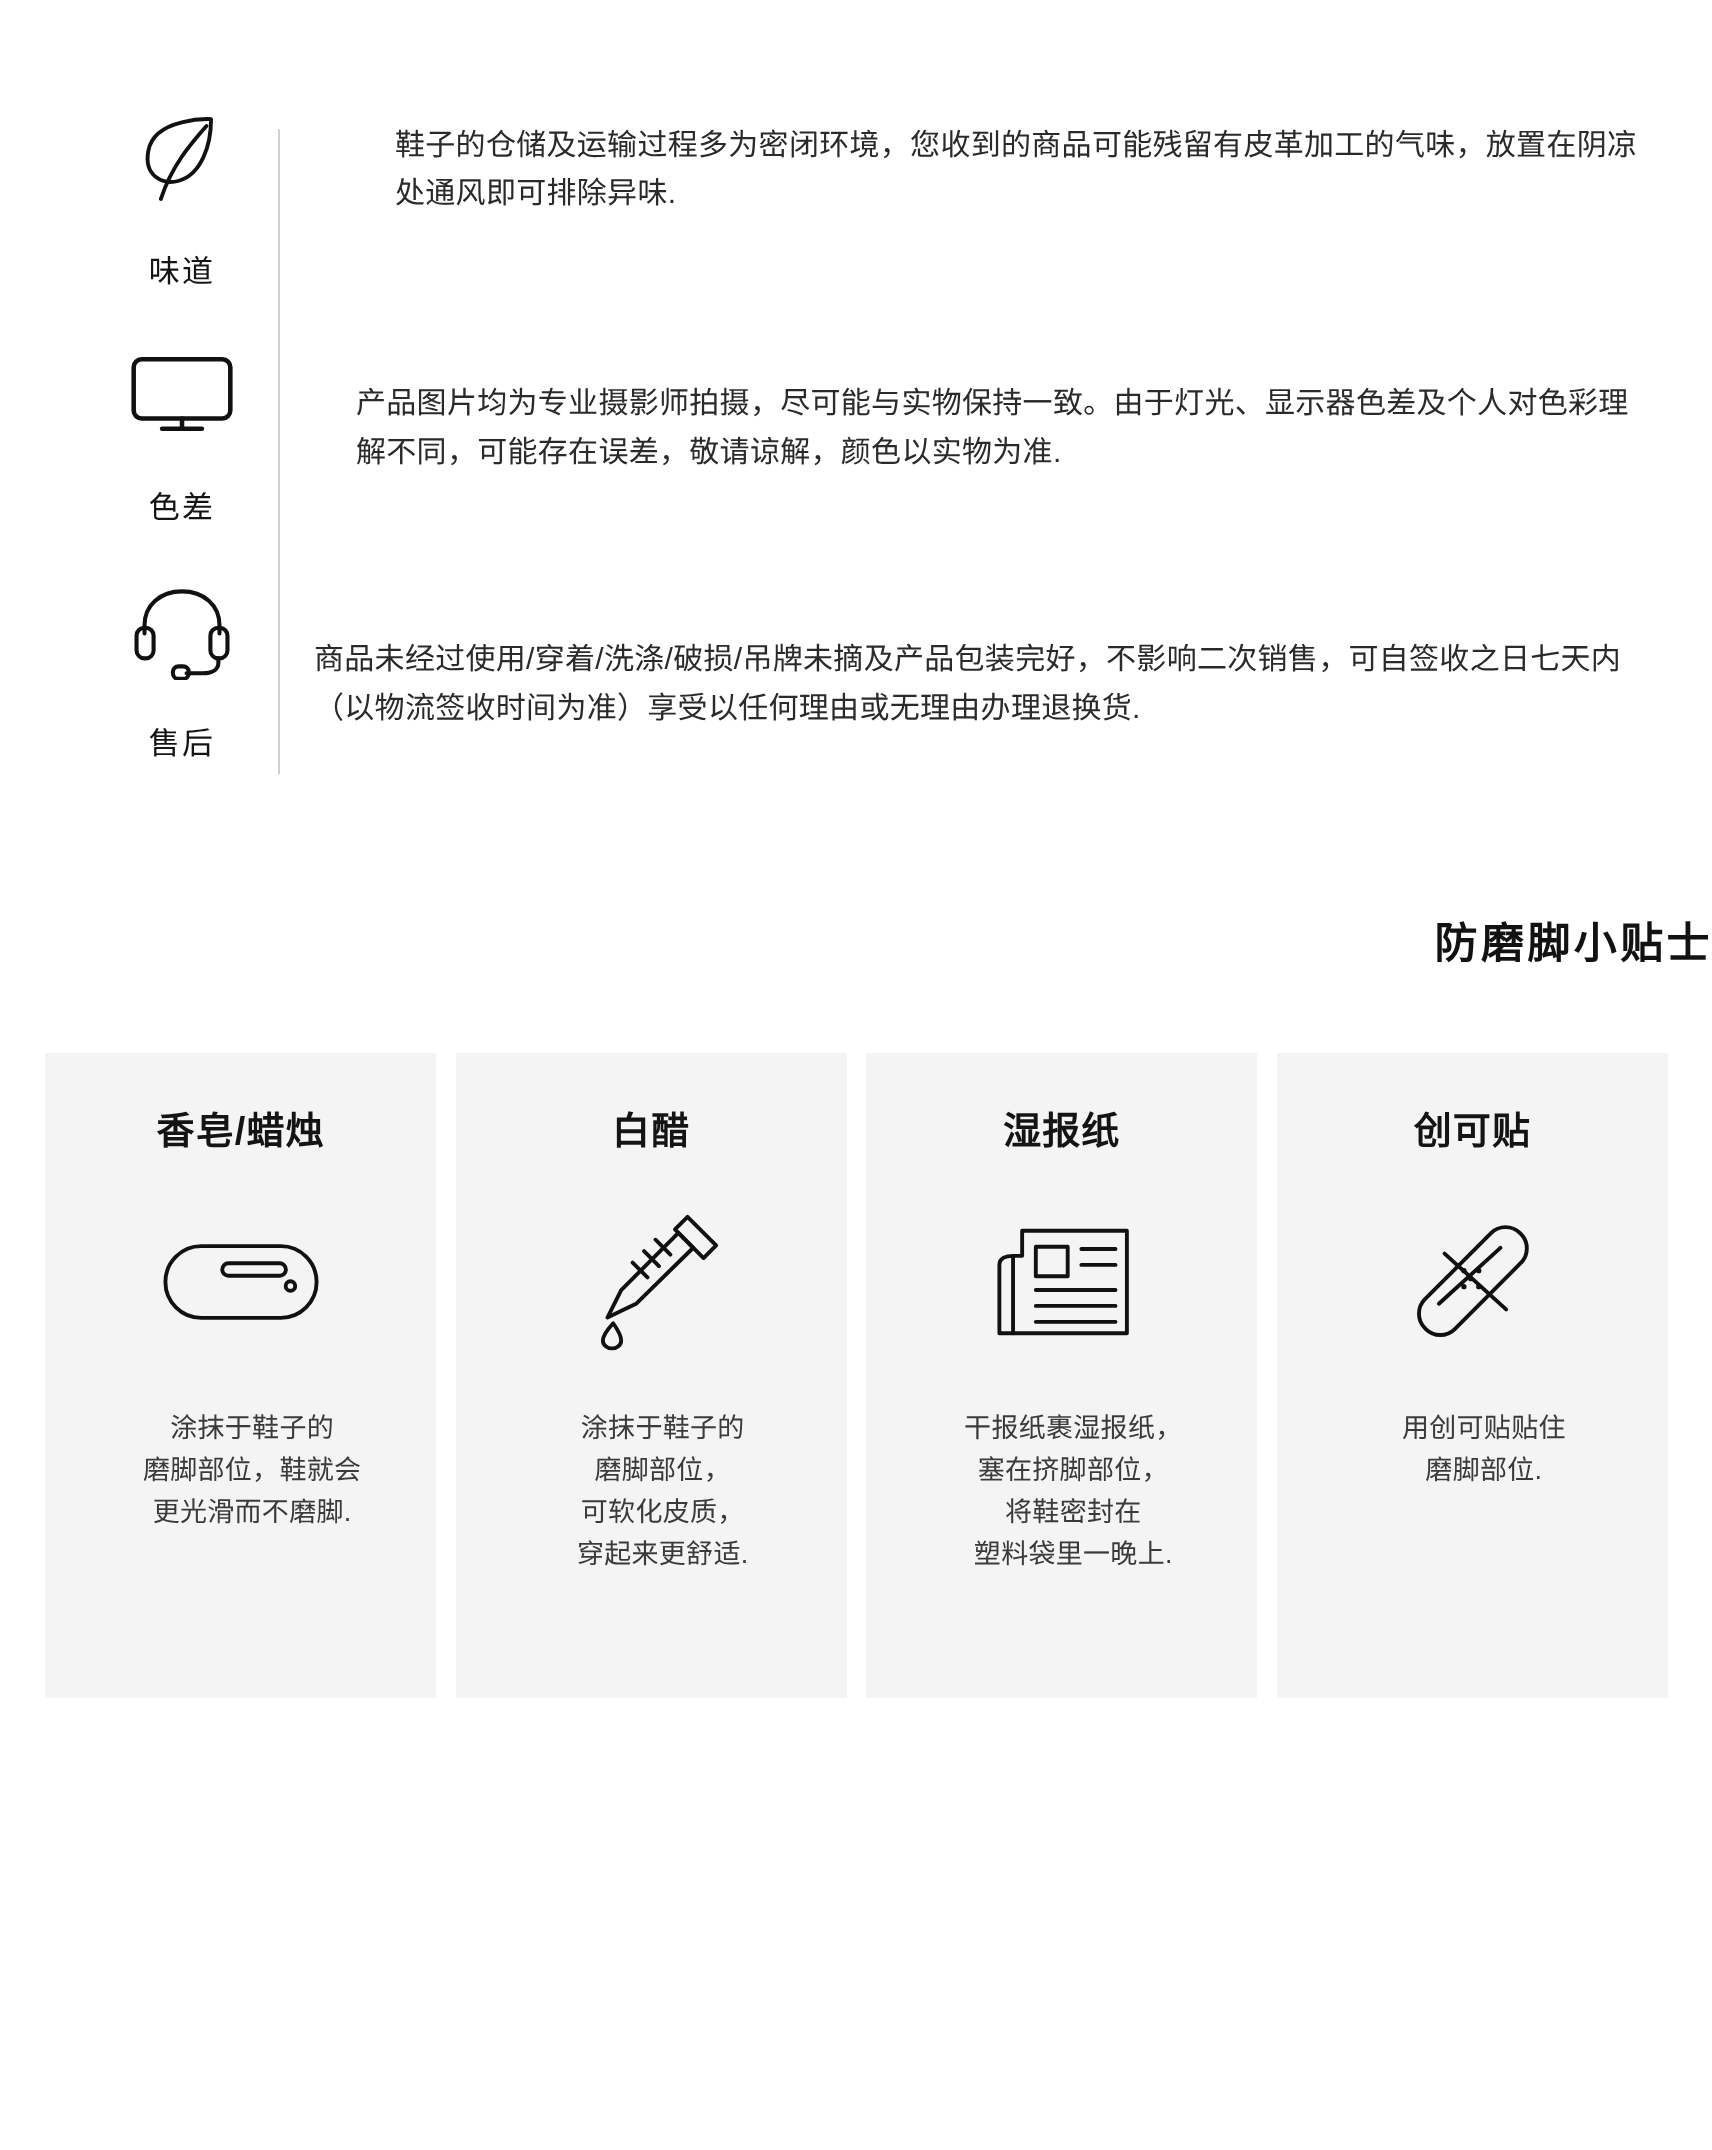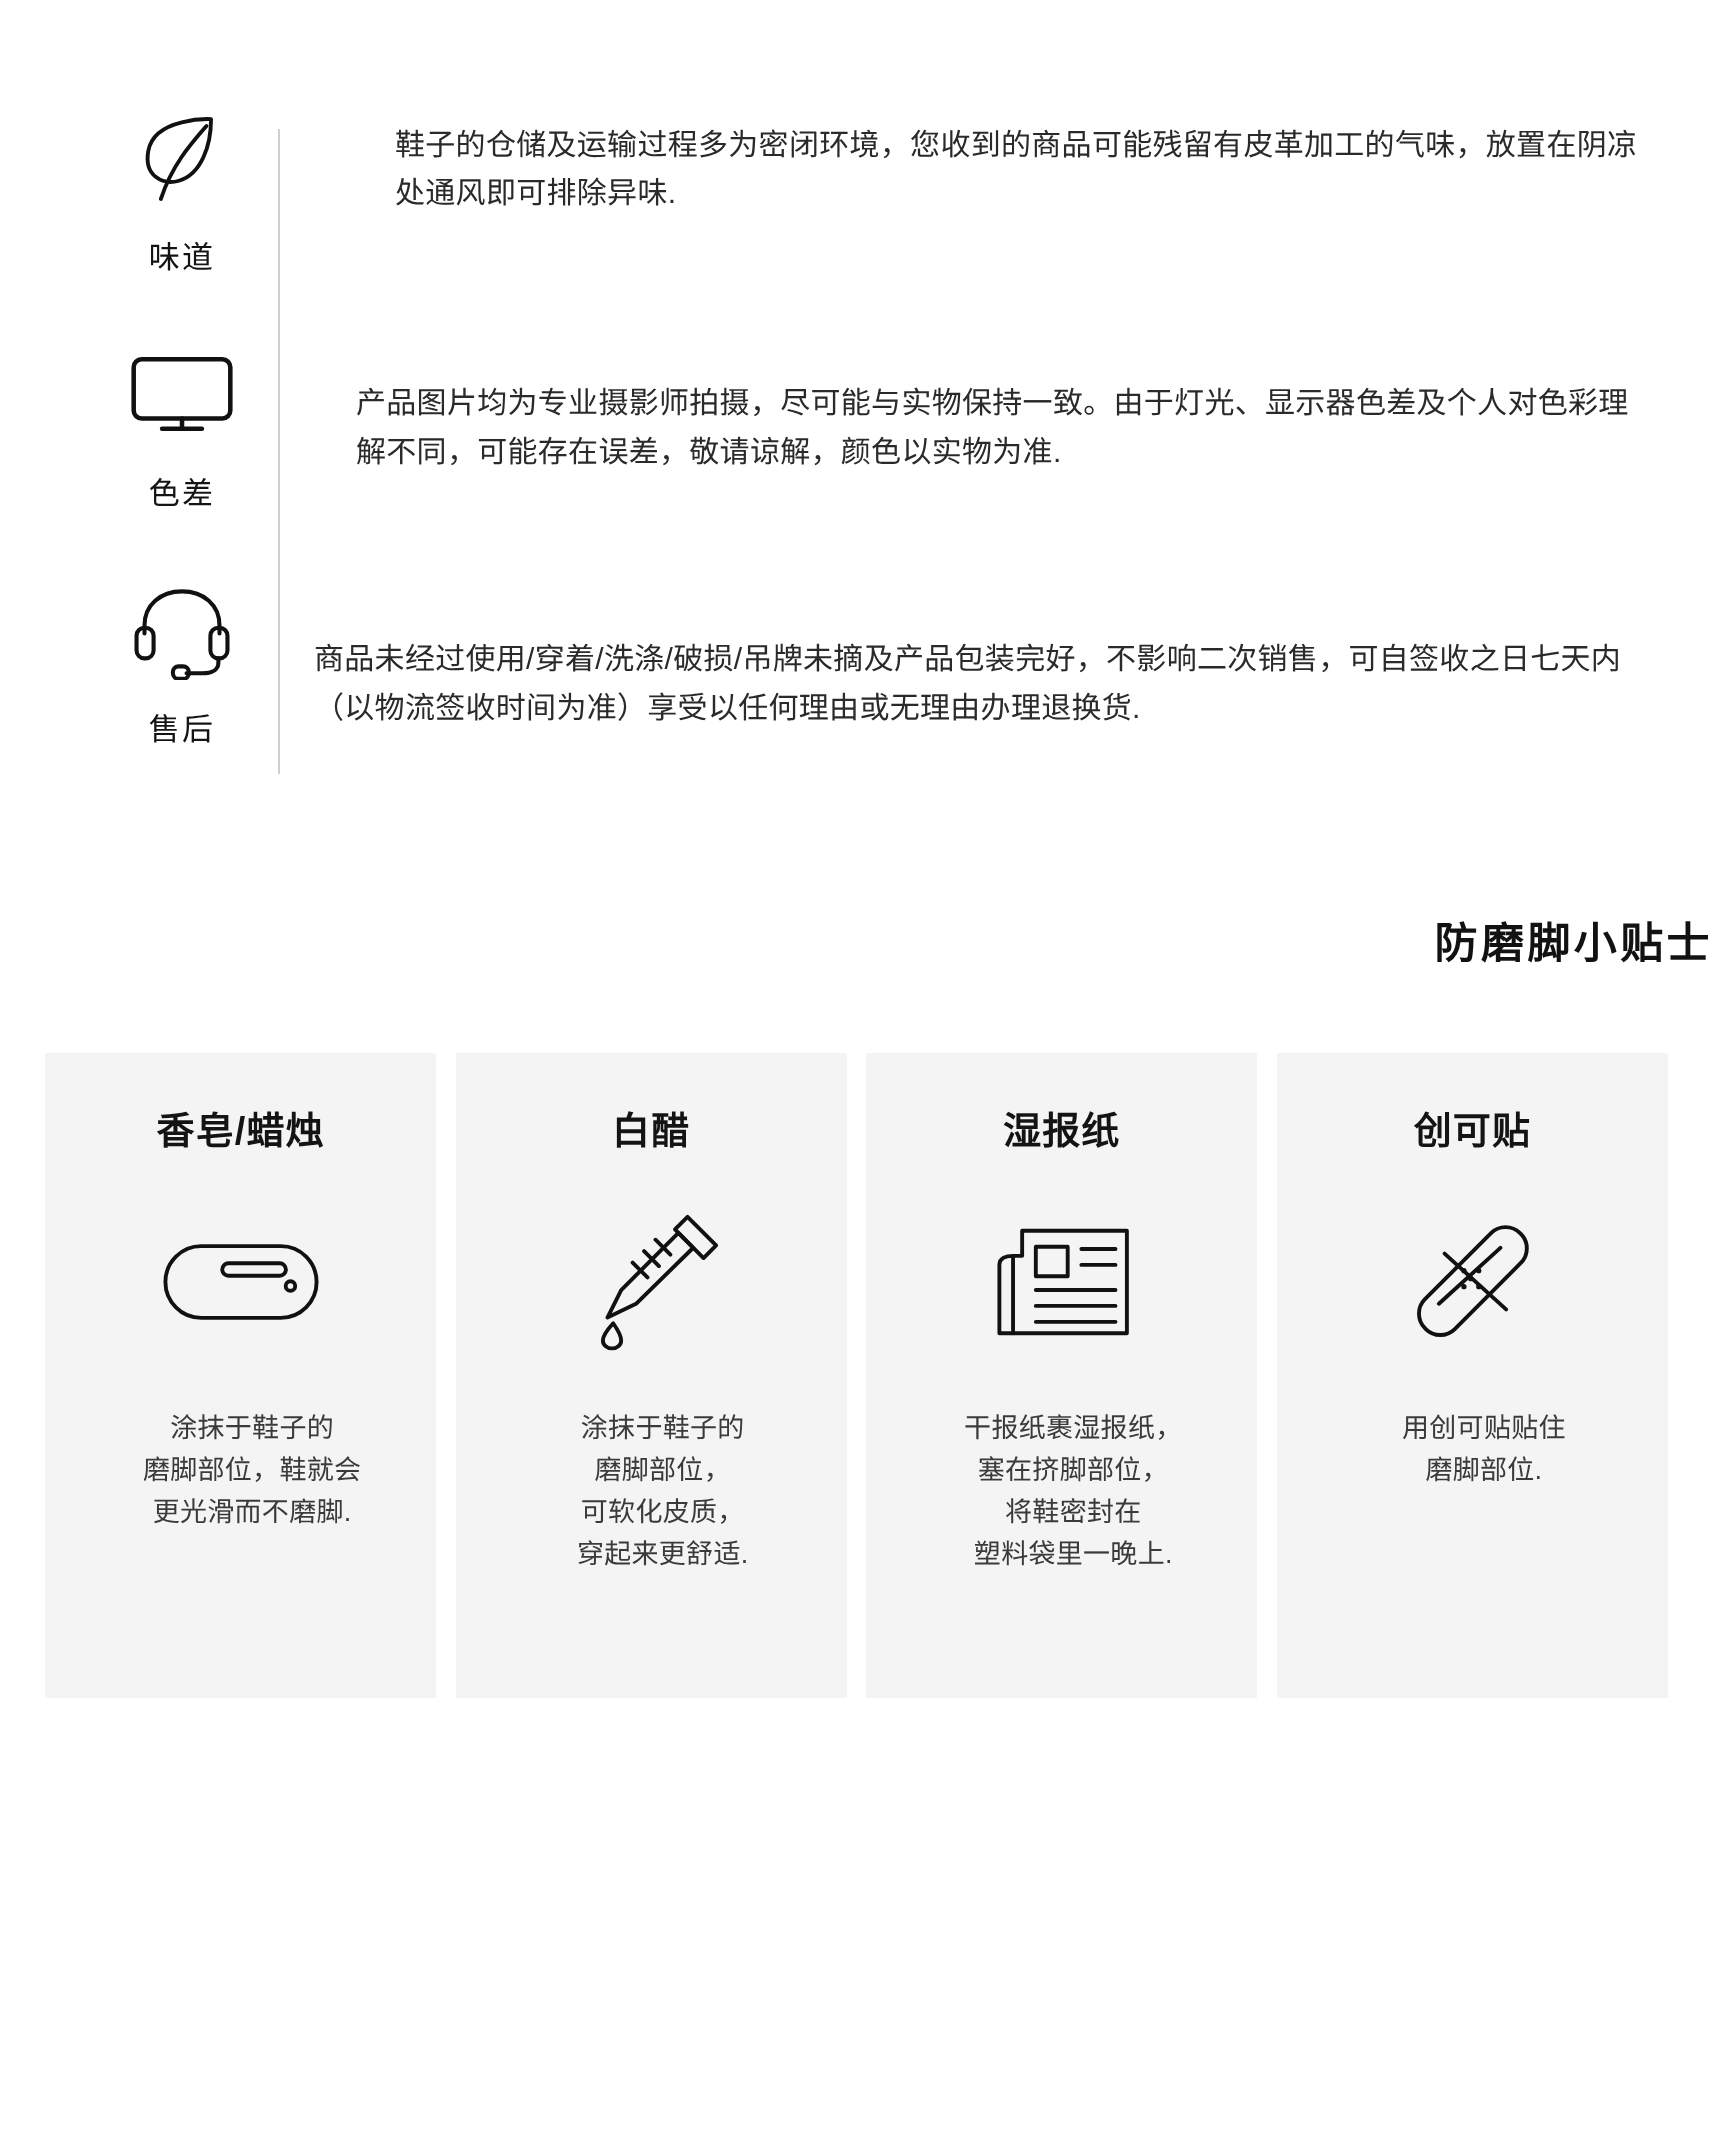--- a/index.html
+++ b/index.html
@@ -73,21 +73,21 @@
     flex-direction: column;
     align-items: center;
   }
   .notice-icon {
     height: 100px;
     display: flex;
     align-items: center;
     justify-content: center;
   }
   .notice-icon-label {
-    margin-top: 24px;
+    margin-top: 38px;
     font-size: 31px;
     letter-spacing: 2.3px;
     color: #141414;
     font-weight: 400;
   }
   .notice-text {
     flex: 1;
     padding-left: 78px;
     padding-top: 17px;
     font-size: 30px;
@@ -105,21 +105,21 @@
     text-align: right;
     font-size: 43px;
     font-weight: 700;
     letter-spacing: 3.4px;
     color: #121212;
   }
   .tips-grid {
     margin-top: 83px;
     padding: 0 45px;
     display: flex;
-    justify-content: flex-end;
+    justify-content: center;
     gap: 19.4px;
   }
   .tip-card {
     background: #f4f4f4;
     width: 404px;
     height: 645px;
     display: flex;
     flex-direction: column;
     align-items: center;
     padding-top: 47px;

